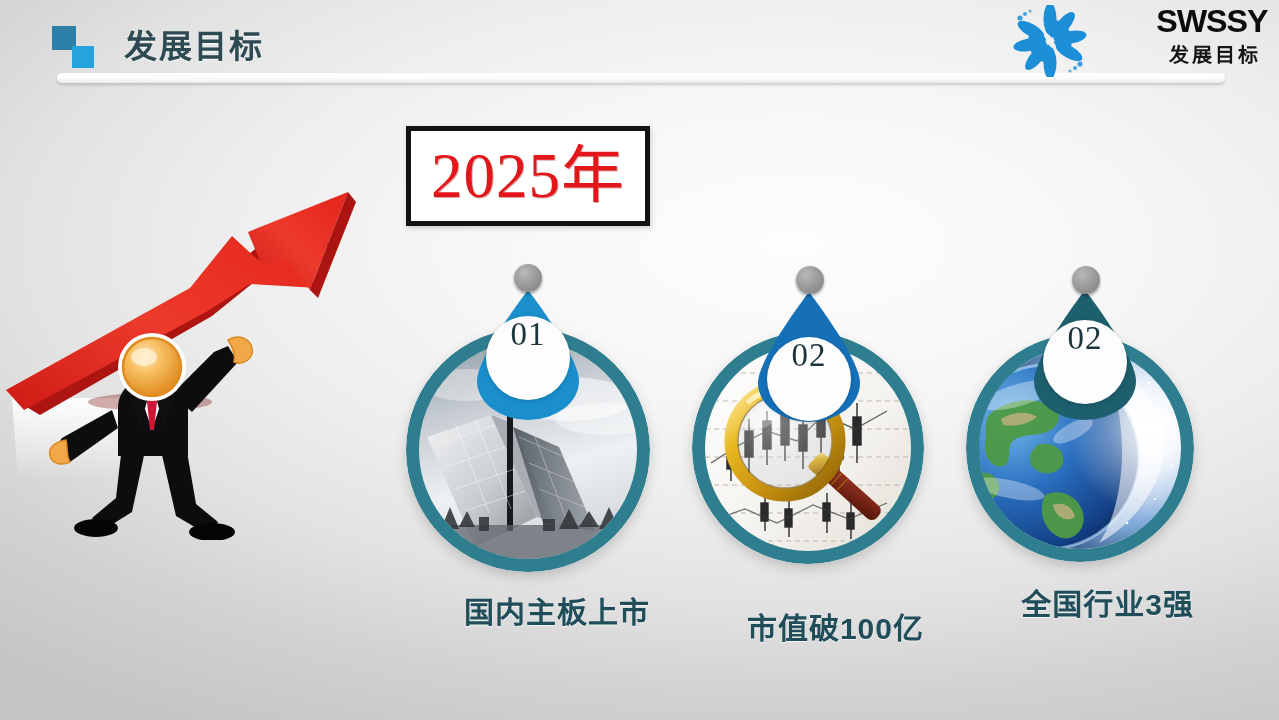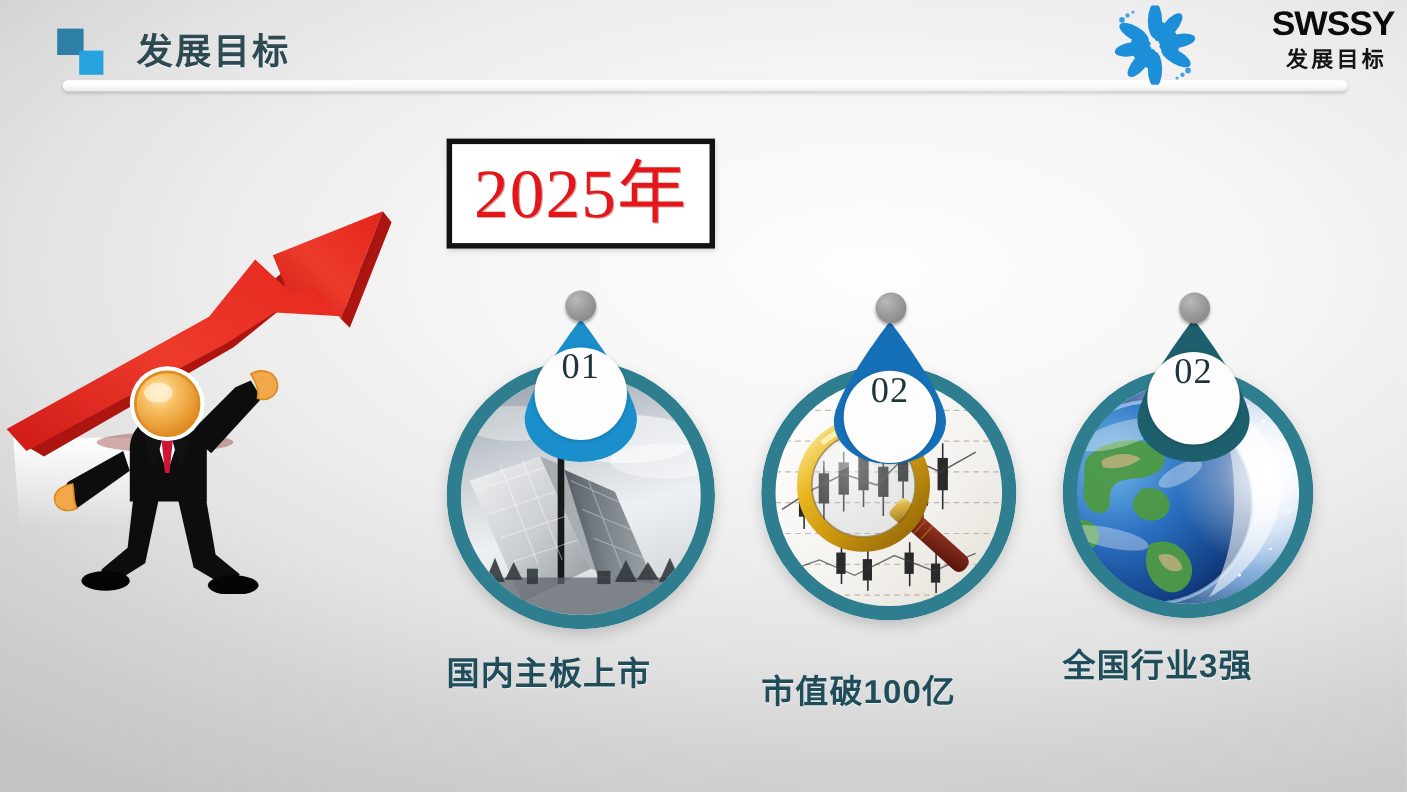--- a/index.html
+++ b/index.html
@@ -172,21 +172,21 @@
     z-index: 7;
     width: 28px; height: 28px;
     border-radius: 50%;
     background: radial-gradient(circle at 36% 30%, #b9b9b9 0%, #9a9a9a 48%, #7d7d7d 100%);
     box-shadow: 0 2px 3px rgba(0,0,0,.35);
   }
   .pod-cap {
     position: absolute;
     top: 320px;
     width: 244px;
-    text-align: left;
+    text-align: right;
     font-size: 30px;
     font-weight: bold;
     color: #1f4d59;
     letter-spacing: 1px;
     text-shadow: 0 1px 1px rgba(255,255,255,.7);
     white-space: nowrap;
   }
 </style>
 </head>
 <body>

